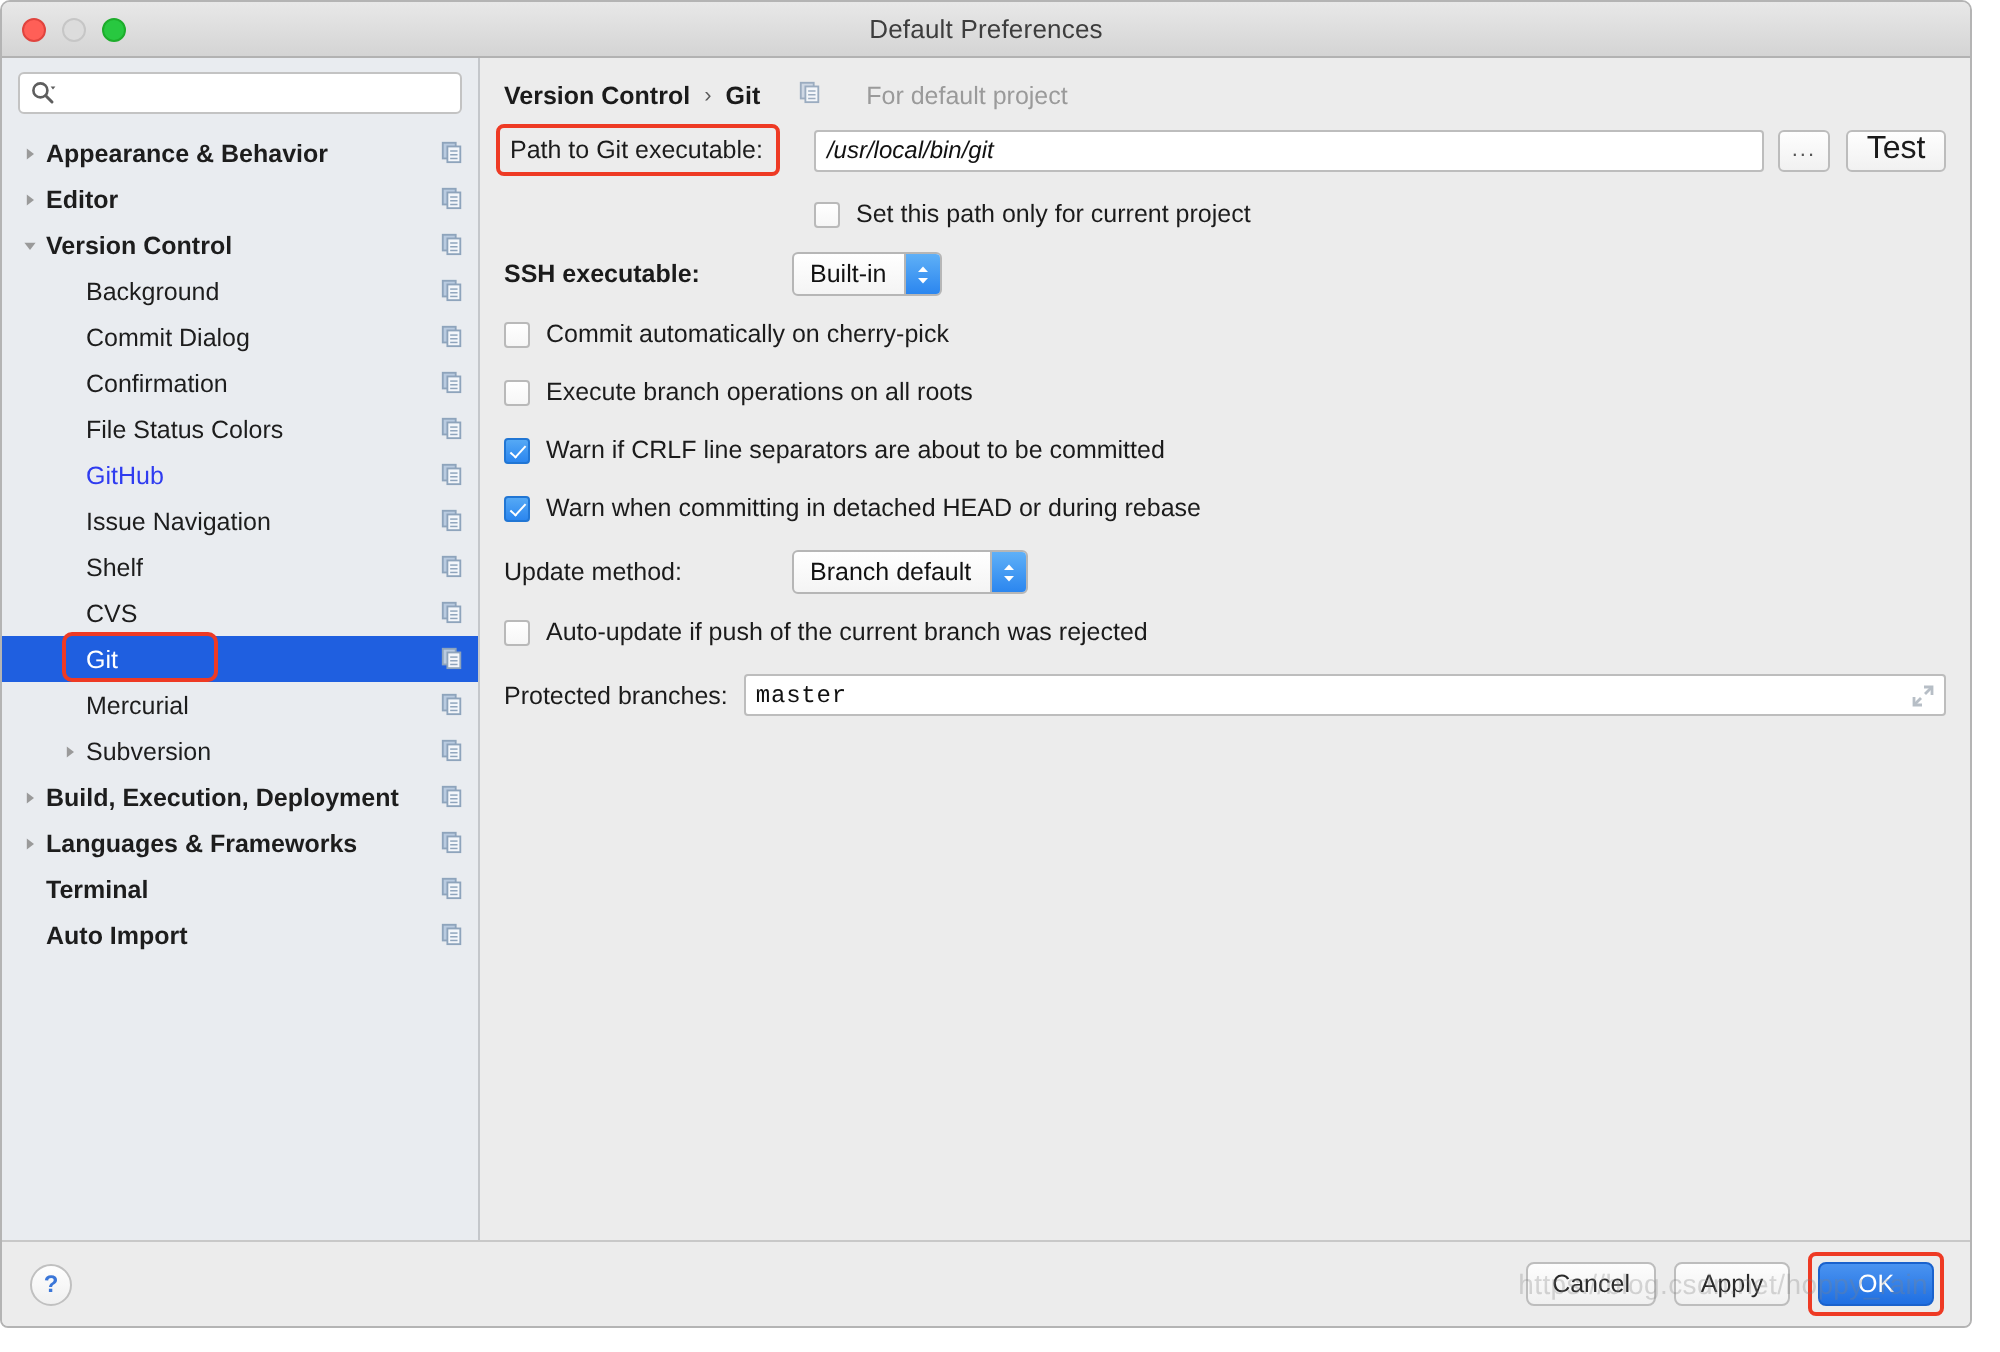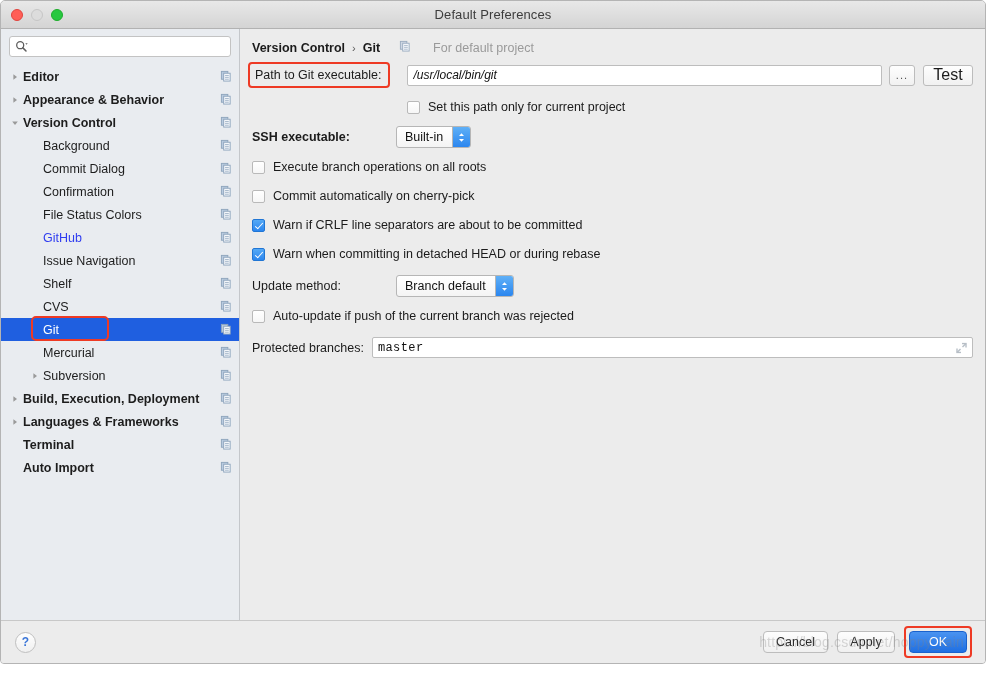--- a/index.html
+++ b/index.html
@@ -343,36 +343,36 @@
       </div>
 
       <div class="tree">
 
       <div class="tree-row indent-0">
             <span class="twisty">
               <svg viewBox="0 0 10 10" width="8" height="8">
                 <path d="M3 1.5 L7.5 5 L3 8.5 Z" fill="#9a9a9a"></path>
               </svg>
             </span>
-            <span class="tree-label bold">Editor</span>
+            <span class="tree-label bold">Appearance &amp; Behavior</span>
             <span class="copy-icon"><svg viewBox="0 0 13 13" width="12" height="12">
   <rect x="1.5" y="1.5" width="7" height="8.5" fill="#b9cbe0" stroke="#8ea4bc" stroke-width="1"></rect>
   <rect x="4" y="3.5" width="7" height="8.5" fill="#f3f6fa" stroke="#8ea4bc" stroke-width="1"></rect>
   <line x1="5.5" y1="6" x2="9.5" y2="6" stroke="#8ea4bc" stroke-width=".8"></line>
   <line x1="5.5" y1="8" x2="9.5" y2="8" stroke="#8ea4bc" stroke-width=".8"></line>
   <line x1="5.5" y1="10" x2="9.5" y2="10" stroke="#8ea4bc" stroke-width=".8"></line>
 </svg></span>
           </div>
           <div class="tree-row indent-0">
             <span class="twisty">
               <svg viewBox="0 0 10 10" width="8" height="8">
                 <path d="M3 1.5 L7.5 5 L3 8.5 Z" fill="#9a9a9a"></path>
               </svg>
             </span>
-            <span class="tree-label bold">Appearance &amp; Behavior</span>
+            <span class="tree-label bold">Editor</span>
             <span class="copy-icon"><svg viewBox="0 0 13 13" width="12" height="12">
   <rect x="1.5" y="1.5" width="7" height="8.5" fill="#b9cbe0" stroke="#8ea4bc" stroke-width="1"></rect>
   <rect x="4" y="3.5" width="7" height="8.5" fill="#f3f6fa" stroke="#8ea4bc" stroke-width="1"></rect>
   <line x1="5.5" y1="6" x2="9.5" y2="6" stroke="#8ea4bc" stroke-width=".8"></line>
   <line x1="5.5" y1="8" x2="9.5" y2="8" stroke="#8ea4bc" stroke-width=".8"></line>
   <line x1="5.5" y1="10" x2="9.5" y2="10" stroke="#8ea4bc" stroke-width=".8"></line>
 </svg></span>
           </div>
           <div class="tree-row indent-0">
             <span class="twisty">
@@ -618,25 +618,25 @@
               <path d="M4.5 9.8 L7 7 L2 7 Z" fill="#ffffff"></path>
             </svg>
           </span>
         </span>
       </div>
 
       <div>
 
       <div class="form-row cb-row">
             <span class="checkbox"></span>
-            <span class="cb-label">Execute branch operations on all roots</span>
+            <span class="cb-label">Commit automatically on cherry-pick</span>
           </div>
           <div class="form-row cb-row">
             <span class="checkbox"></span>
-            <span class="cb-label">Commit automatically on cherry-pick</span>
+            <span class="cb-label">Execute branch operations on all roots</span>
           </div>
           <div class="form-row cb-row">
             <span class="checkbox checked"></span>
             <span class="cb-label">Warn if CRLF line separators are about to be committed</span>
           </div>
           <div class="form-row cb-row">
             <span class="checkbox checked"></span>
             <span class="cb-label">Warn when committing in detached HEAD or during rebase</span>
           </div>
         </div>

